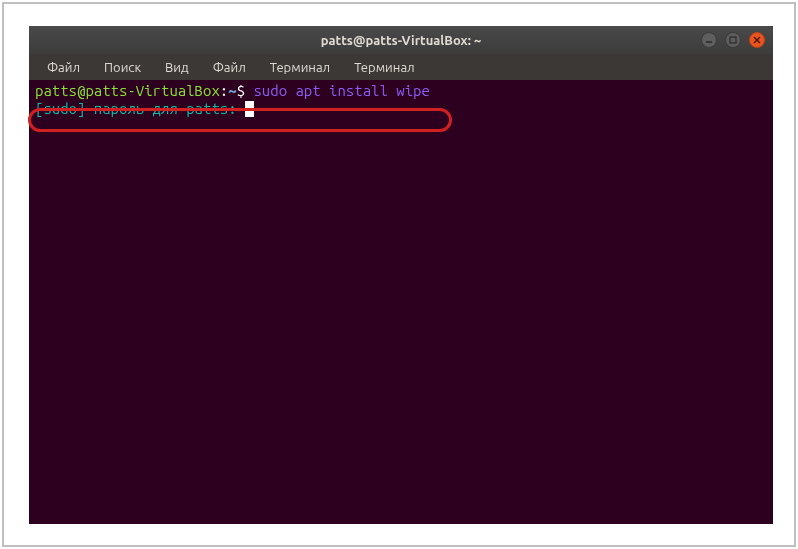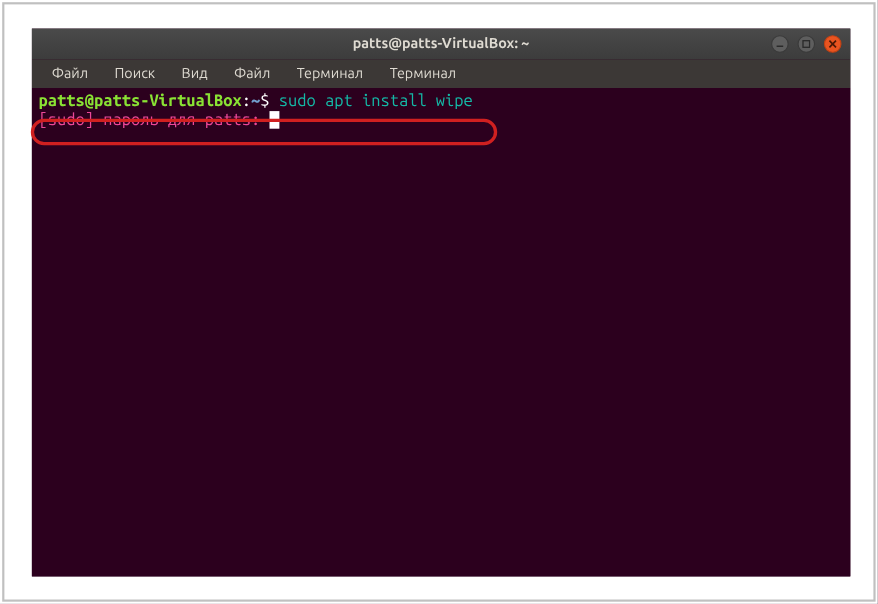--- a/index.html
+++ b/index.html
@@ -101,38 +101,38 @@
       line-height: 18px;
       font-family: "Ubuntu Mono", "DejaVu Sans Mono", monospace;
       color: #ffffff;
       position: relative;
     }
     .prompt-line {
       white-space: pre;
     }
     .prompt-user {
       color: #8ae234;
-      font-weight: bold;
+      font-weight: normal;
     }
     .prompt-colon {
       color: #ffffff;
     }
     .prompt-path {
       color: #729fcf;
       font-weight: bold;
     }
     .prompt-dollar {
       color: #ffffff;
     }
     .command {
-      color: #14b8a6;
+      color: #8b5cf6;
     }
     .sudo-line {
       white-space: pre;
-      color: #ec4899;
+      color: #14b8a6;
     }
     .cursor {
       display: inline-block;
       width: 9px;
       height: 16px;
       background: #ffffff;
       vertical-align: text-bottom;
     }
     .highlight-box {
       position: absolute;

